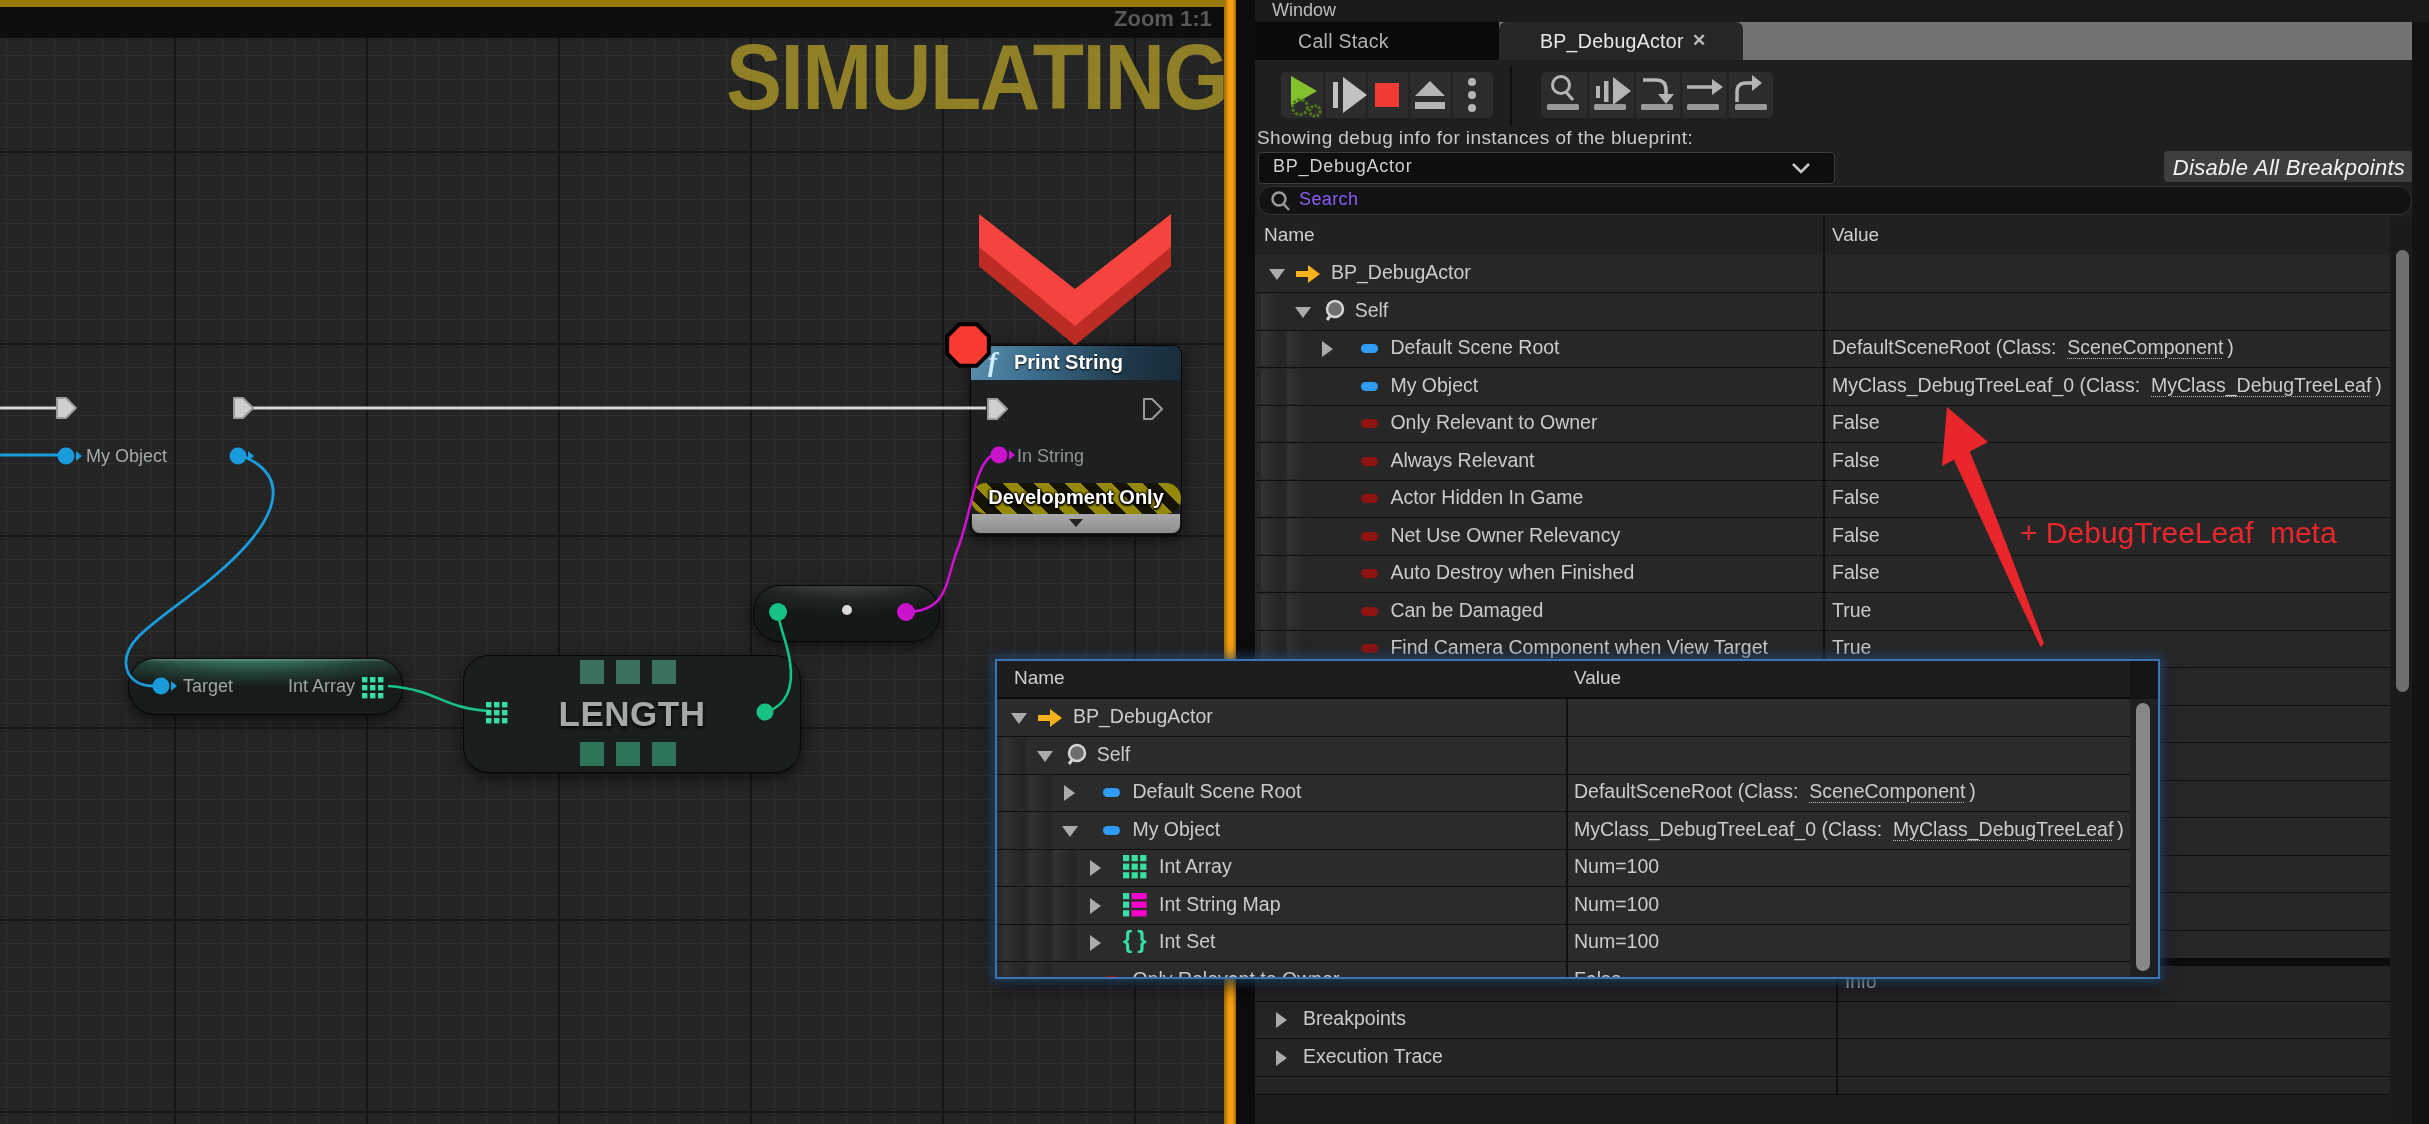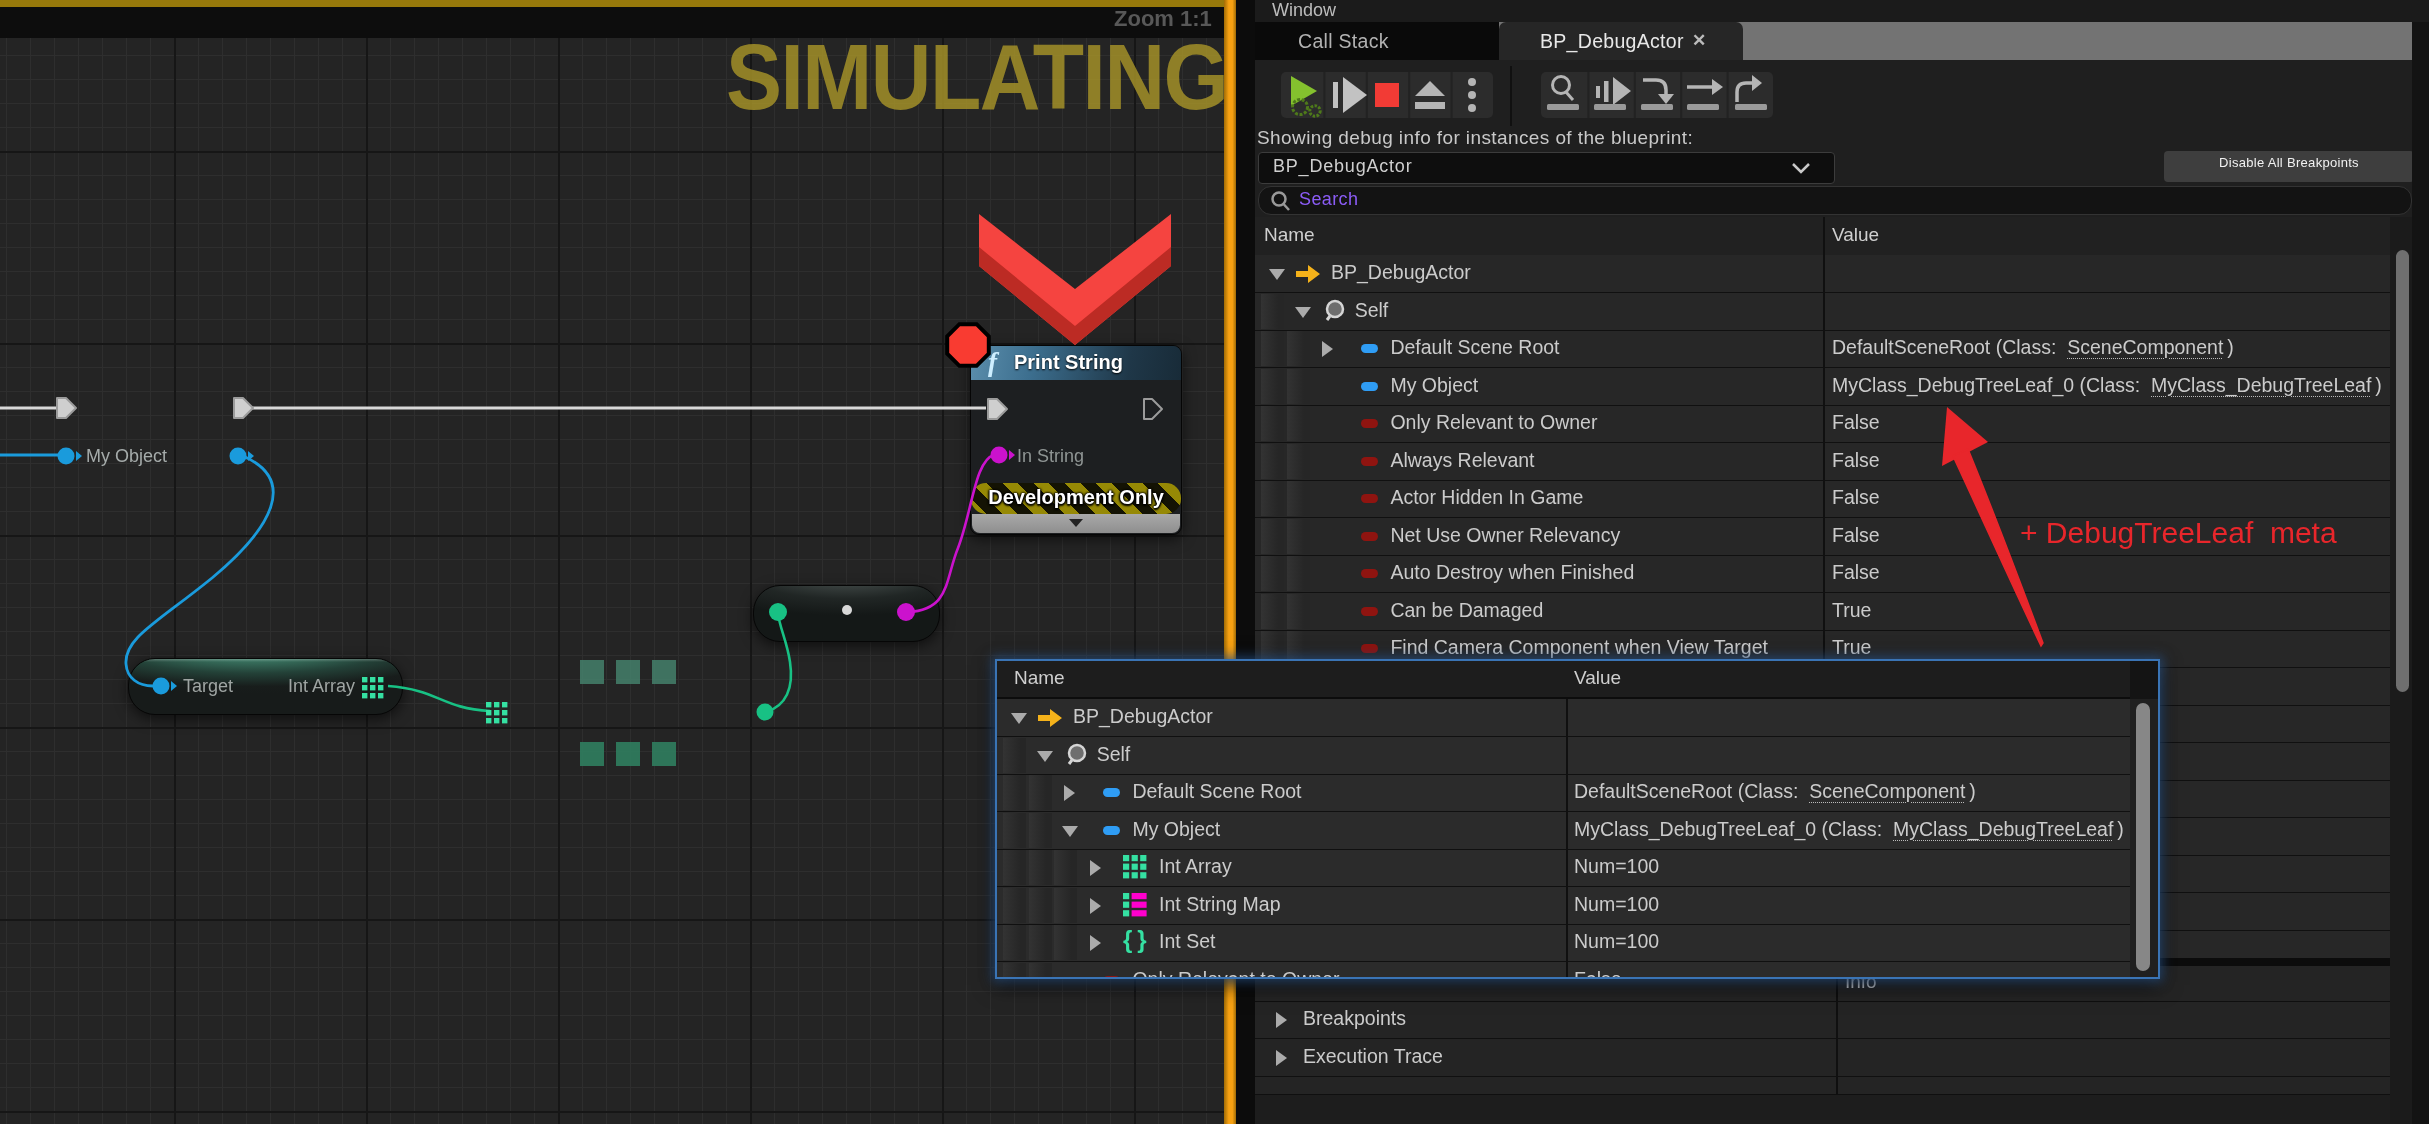--- a/index.html
+++ b/index.html
@@ -42,21 +42,21 @@
 #tab1 span{position:absolute;left:43px;top:8px;}
 #tab2{position:absolute;left:244px;top:0;width:244px;height:38px;background:#262626;border-radius:7px 7px 0 0;color:#e8e8e8;font-size:19.5px;letter-spacing:0.3px;}
 #tab2 span{position:absolute;left:41px;top:8px;}
 #tab2 .x{position:absolute;left:193px;top:8px;color:#bbb;font-size:17px;font-weight:bold;}
 #toolbar{left:1255px;top:60px;width:1174px;height:72px;background:#1f1f1f;}
 .btngroup{position:absolute;top:12px;height:46px;background:#2c2c2c;border-radius:5px;}
 #showingtxt{left:1257px;top:127px;font-size:19px;letter-spacing:0.4px;color:#c9c9c9;}
 #dropdown{left:1258px;top:152px;width:575px;height:30px;background:#0e0e0e;border:1px solid #3c3c3c;border-radius:4px;}
 #dropdown span{position:absolute;left:14px;top:3px;font-size:18px;letter-spacing:0.8px;color:#cfcfcf;}
 #disablebtn{left:2164px;top:151px;width:250px;height:31px;background:#3e3e3e;border-radius:4px;}
-#disablebtn span{position:absolute;width:100%;text-align:center;top:4px;font-size:13px;letter-spacing:0.3px;color:#f2f2f2;}
+#disablebtn span{position:absolute;width:100%;text-align:center;top:4px;font-size:22px;letter-spacing:0.3px;color:#f2f2f2;font-style:italic;}
 #searchbox{left:1258px;top:186px;width:1152px;height:27px;background:#131313;border:1px solid #333;border-radius:13px;}
 #searchbox span{position:absolute;left:40px;top:2px;font-size:18px;letter-spacing:0.4px;color:#8b5cf6;}
 
 #tblhead{left:1255px;top:217px;width:1135px;height:38px;background:#212121;border-bottom:2px solid #101010;}
 #tblhead .n{position:absolute;left:9px;top:7px;font-size:19px;color:#cfcfcf;}
 #tblhead .v{position:absolute;left:577px;top:7px;font-size:19px;color:#cfcfcf;}
 #tblrows{left:1255px;top:255px;width:1135px;height:703px;background:#272727;}
 .row{position:absolute;left:0;width:1135px;height:37px;border-bottom:1px solid #101010;}
 .coldiv{position:absolute;left:568px;top:0;width:2px;height:100%;background:#101010;}
 .rname{position:absolute;top:6px;font-size:19.5px;color:#cbcbcb;white-space:nowrap;}
@@ -206,20 +206,23 @@
       <rect x="0" y="1111" width="1234" height="2" fill="#161616"></rect>
     </svg>
   <div class="abs" id="crumbband"></div>
   <div class="abs" id="zoomtxt">Zoom 1:1</div>
   <div class="abs" id="simulating">SIMULATING</div>
   <div class="abs" id="topstrip"></div>
   <div class="abs" id="orangebar"></div>
   <div class="abs" id="splitter"></div>
 
   <div class="node" id="targetpill"></div>
+  <div class="node" id="lennode">
+      <div class="title">LENGTH</div>
+    </div>
   <div class="node" id="convpill"></div>
   <div class="node" id="printnode">
     <div id="printhead">
         <span class="f">f</span>
         <span class="t">Print String</span>
       </div>
     <div id="devbanner">
         <span>Development Only</span>
       </div>
     <div id="printfoot"></div>

